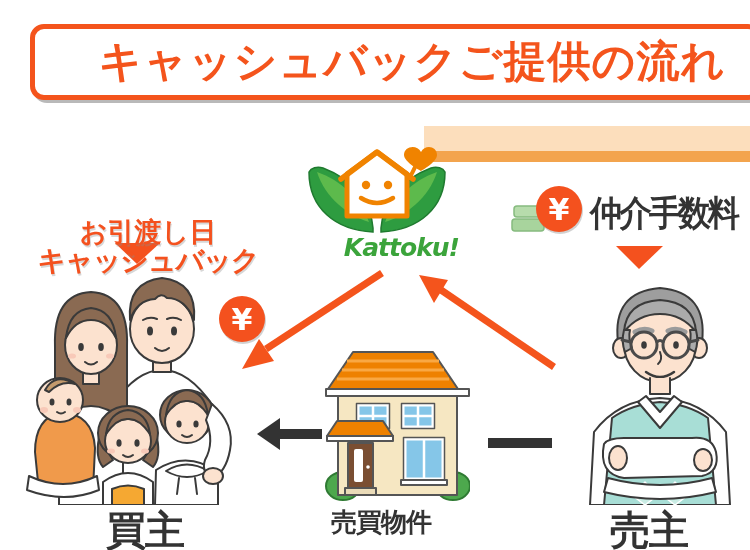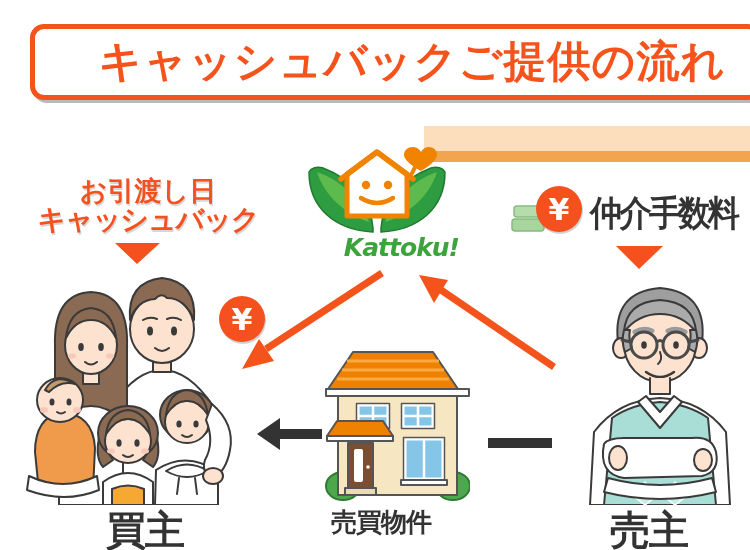--- a/index.html
+++ b/index.html
@@ -12,21 +12,21 @@
 
   
   .title-box{left:30px;top:24px;width:690px;height:66px;background:#fff;
     border:5px solid #F4541C;border-radius:14px;box-shadow:3px 3px 0 #b9b9b9;
     display:flex;align-items:center;justify-content:center;z-index:5;padding-left:32px;}
   .title-text{color:#F4541C;font-size:43px;font-weight:800;letter-spacing:1px;white-space:nowrap;}
 
   
   .left-caption{left:28px;top:176px;width:240px;text-align:center;color:#F4511E;
     font-weight:900;line-height:1.08;z-index:4;text-shadow:1px 2px 0 rgba(140,140,140,.35);}
-  .left-caption .l1{font-size:27px;}
+  .left-caption .l1{font-size:27px;margin-top:41px;}
   .left-caption .l2{font-size:28px;letter-spacing:-1px;white-space:nowrap;}
 
   
   .right-caption{left:590px;top:190px;width:160px;color:#333;font-weight:900;font-size:35px;
     letter-spacing:-3px;white-space:nowrap;transform:scaleX(.92);transform-origin:left;z-index:4;}
 
   
   .coin{width:46px;height:46px;border-radius:50%;background:#F4511E;color:#fff;
     display:flex;align-items:center;justify-content:center;font-size:30px;font-weight:900;z-index:4;
     box-shadow:1px 2px 0 rgba(140,140,140,.4);}

